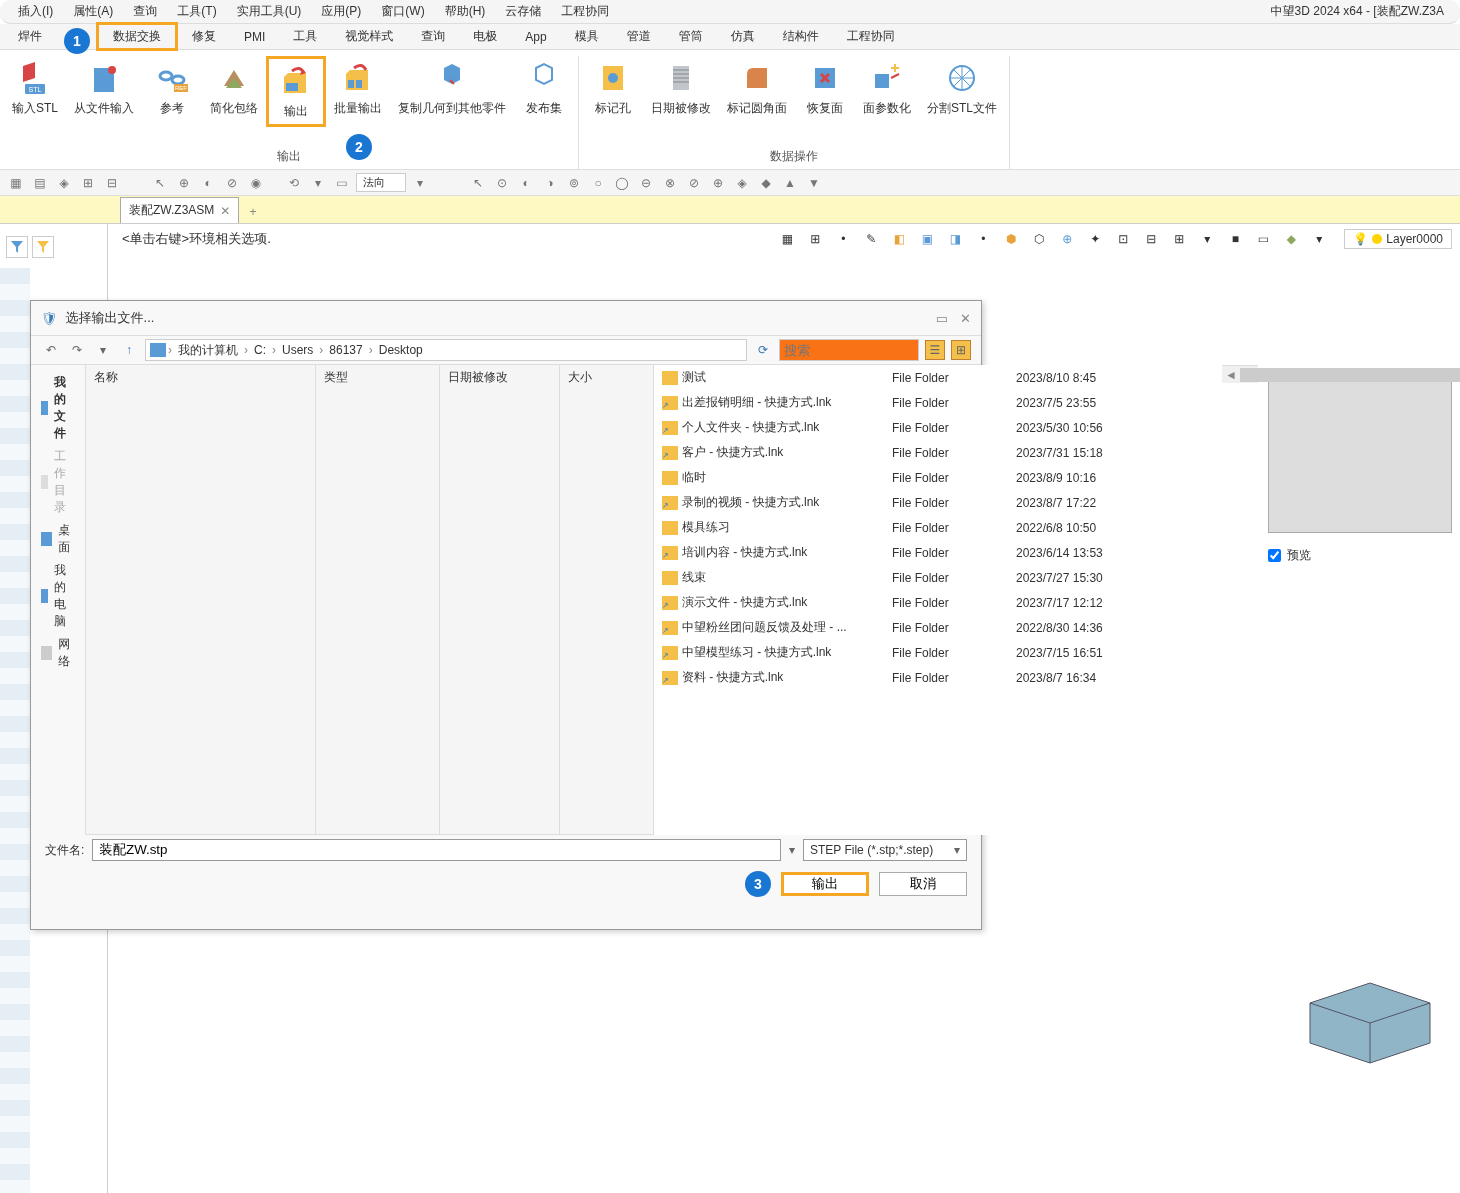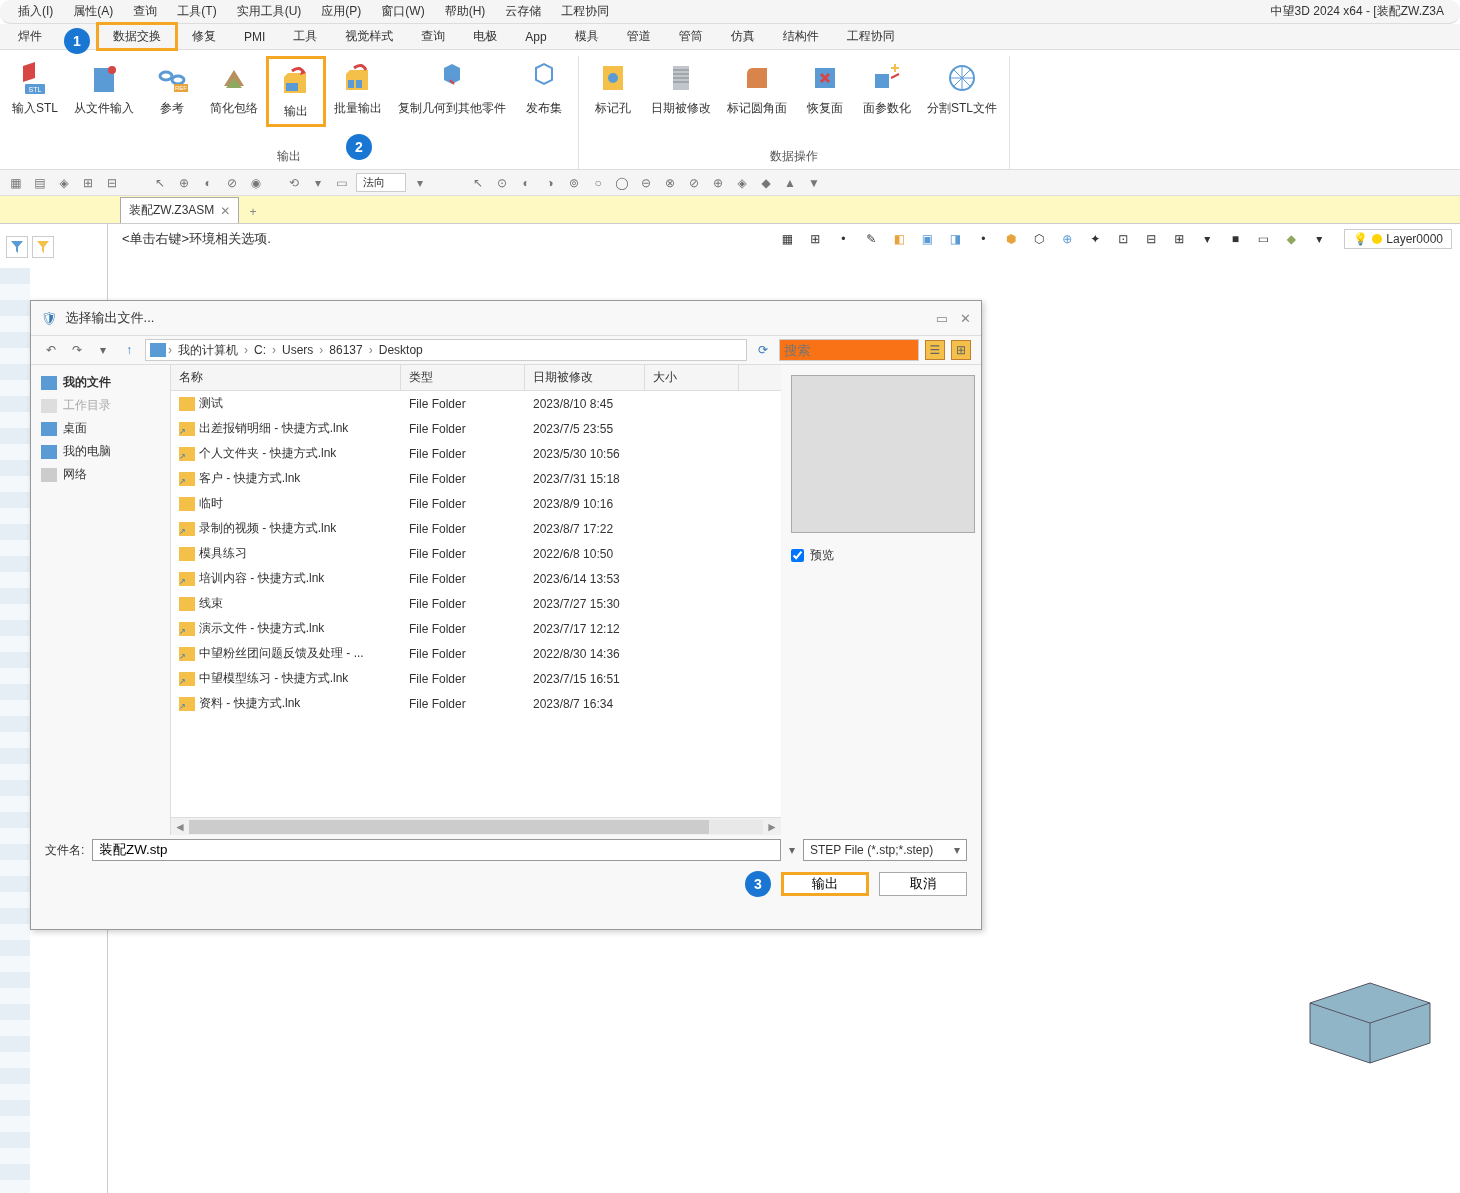--- a/index.html
+++ b/index.html
@@ -63,21 +63,21 @@
 .dlg-nav .nbtn { width: 20px; height: 20px; display: flex; align-items: center; justify-content: center; cursor: pointer; color: #666; }
 .dlg-nav .up { color: #3a7cb8; }
 .breadcrumb { flex: 1; border: 1px solid #ccc; background: #fff; height: 22px; display: flex; align-items: center; padding: 0 4px; gap: 2px; }
 .breadcrumb .seg { padding: 0 4px; cursor: pointer; }
 .breadcrumb .sep { color: #888; }
 .searchbox { width: 140px; border: 1px solid #ccc; height: 22px; padding: 0 4px; background: #f97316; }
 .dlg-body { display: flex; height: 470px; }
 .dlg-sidebar { width: 140px; border-right: 1px solid #ddd; padding: 6px; }
 .dlg-sidebar .sitem { display: flex; align-items: center; gap: 6px; padding: 3px 4px; cursor: pointer; }
 .dlg-sidebar .sicon { width: 16px; height: 14px; }
-.dlg-list { flex: 1; background: #fff; display: flex; flex-direction: column; }
+.dlg-list { flex: 1; background: #fff; display: flex; flex-direction: row; }
 .dlg-list-header { display: flex; background: #f5f5f5; border-bottom: 1px solid #ddd; }
 .dlg-list-header .col { padding: 4px 8px; border-right: 1px solid #ddd; font-size: 12px; }
 .dlg-list-body { flex: 1; overflow-y: auto; }
 .dlg-row { display: flex; align-items: center; padding: 2px 0; }
 .dlg-row .cell { padding: 2px 8px; font-size: 12px; white-space: nowrap; overflow: hidden; text-overflow: ellipsis; }
 .ficon { width: 16px; height: 14px; display: inline-block; margin-right: 4px; vertical-align: middle; }
 .col-name { width: 230px; }
 .col-type { width: 124px; }
 .col-date { width: 120px; }
 .col-size { width: 94px; }

